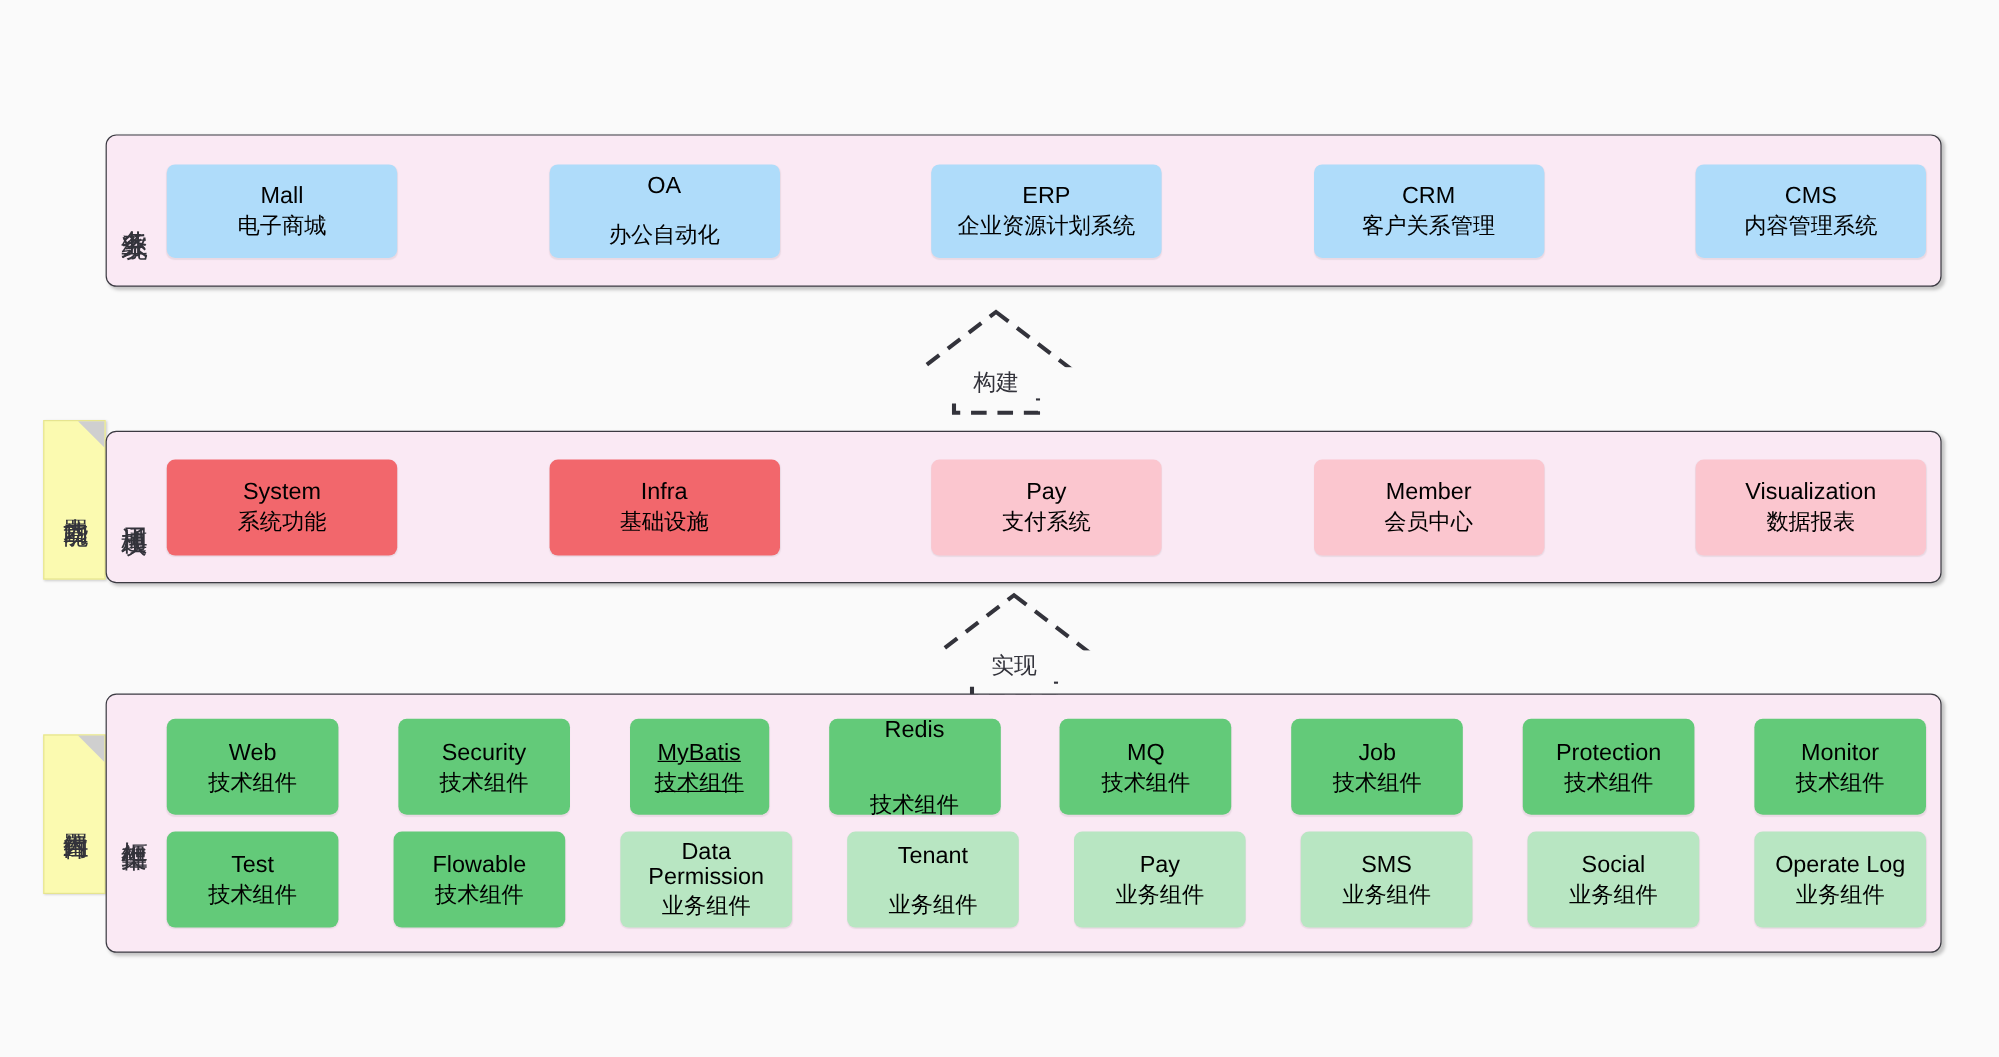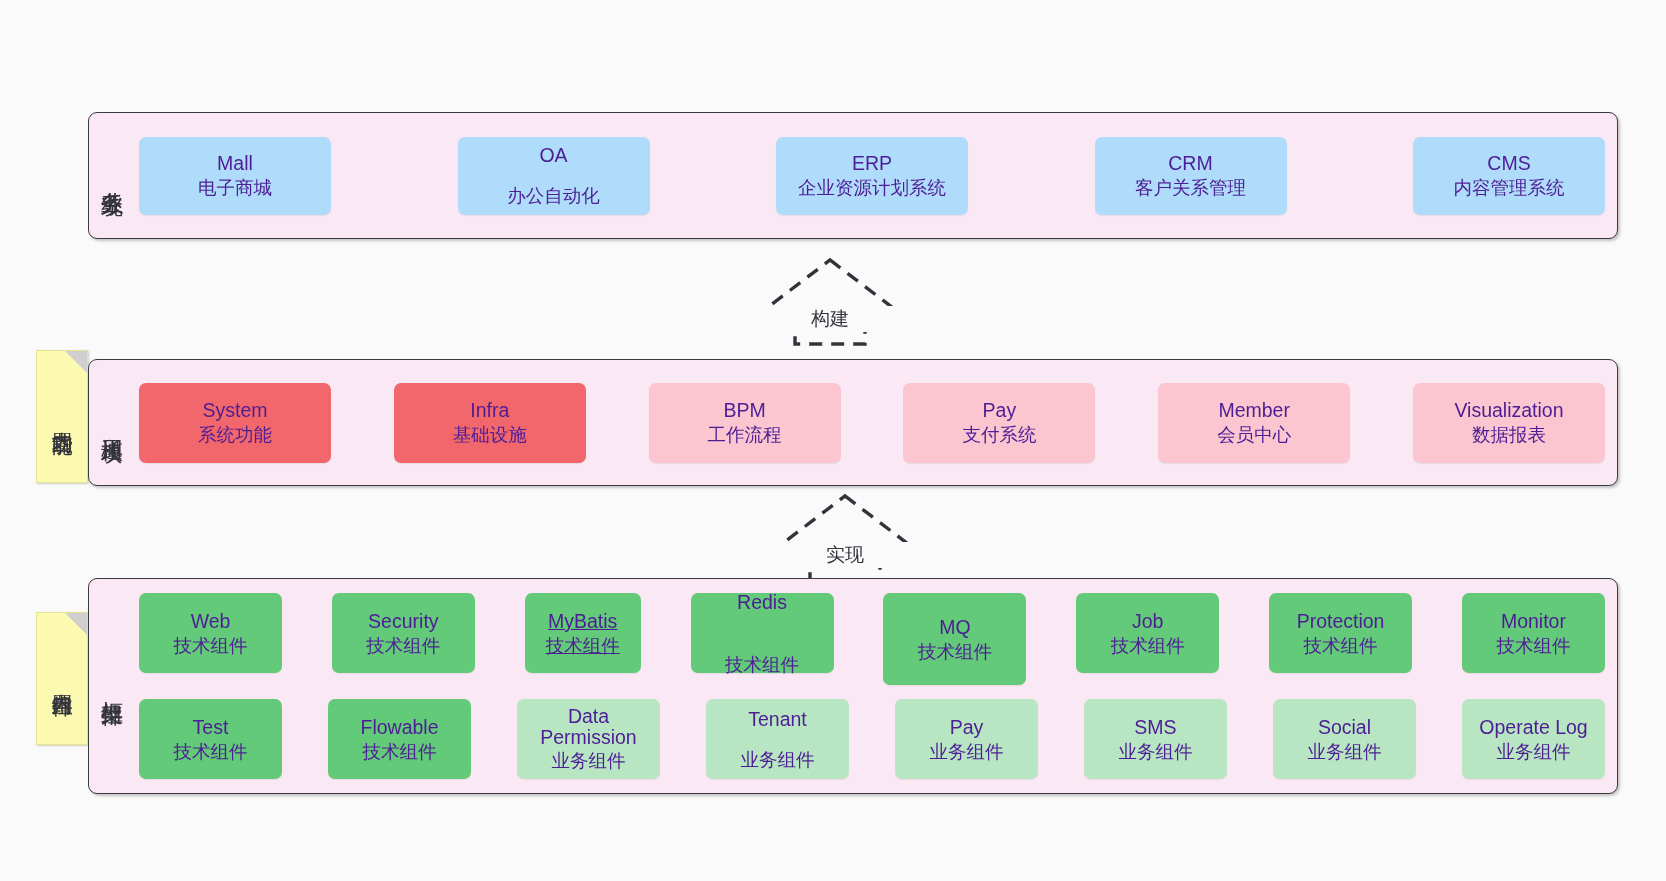--- a/index.html
+++ b/index.html
@@ -56,21 +56,21 @@
   }
 
   
   .node {
     border-radius: 7px;
     display: flex;
     flex-direction: column;
     align-items: center;
     justify-content: center;
     text-align: center;
-    color: #4c1d95;
+    color: #000000;
     font-size: 19px;
     line-height: 1.28;
     padding: 4px 6px;
     box-shadow: 0 1px 1px rgba(0,0,0,0.07);
   }
   .node .l1 { font-size: 19.5px; }
   .node .l2 { font-size: 18.5px; }
 
   .blue   { background: #afdcfa; }
   .red    { background: #f2676c; }
@@ -166,24 +166,20 @@
       <div class="row">
         <div class="node red" style="width:192px;height:80px;">
           <span class="l1">System</span>
           <span class="l2">系统功能</span>
         </div>
         <div class="node red" style="width:192px;height:80px;">
           <span class="l1">Infra</span>
           <span class="l2">基础设施</span>
         </div>
         <div class="node pink" style="width:192px;height:80px;">
-          <span class="l1">BPM</span>
-          <span class="l2">工作流程</span>
-        </div>
-        <div class="node pink" style="width:192px;height:80px;">
           <span class="l1">Pay</span>
           <span class="l2">支付系统</span>
         </div>
         <div class="node pink" style="width:192px;height:80px;">
           <span class="l1">Member</span>
           <span class="l2">会员中心</span>
         </div>
         <div class="node pink" style="width:192px;height:80px;">
           <span class="l1">Visualization</span>
           <span class="l2">数据报表</span>
@@ -218,21 +214,21 @@
           <span class="l2">技术组件</span>
         </div>
         <div class="node green" style="width:116px;height:80px;text-decoration:underline;">
           <span class="l1">MyBatis</span>
           <span class="l2">技术组件</span>
         </div>
         <div class="node green" style="width:143px;height:80px;gap:38px;">
           <span class="l1">Redis</span>
           <span class="l2">技术组件</span>
         </div>
-        <div class="node green" style="width:143px;height:92px;">
+        <div class="node green" style="width:143px;height:80px;">
           <span class="l1">MQ</span>
           <span class="l2">技术组件</span>
         </div>
         <div class="node green" style="width:143px;height:80px;">
           <span class="l1">Job</span>
           <span class="l2">技术组件</span>
         </div>
         <div class="node green" style="width:143px;height:80px;">
           <span class="l1">Protection</span>
           <span class="l2">技术组件</span>

